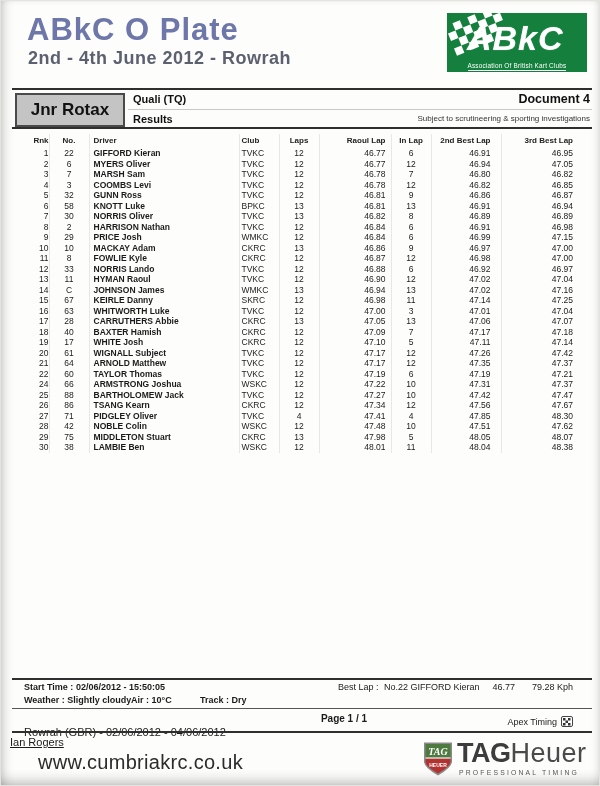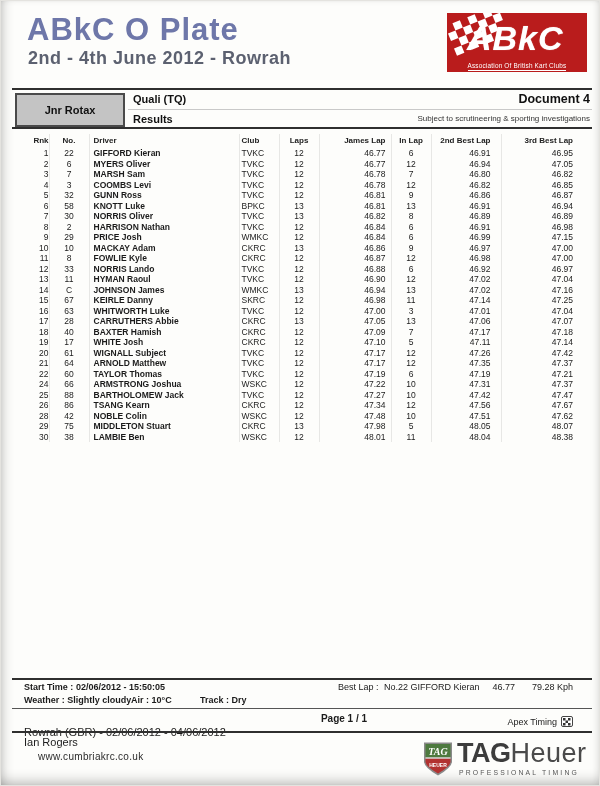--- a/index.html
+++ b/index.html
@@ -26,21 +26,21 @@
     font-size:31px; font-weight:bold; letter-spacing:1px;
     color:#6e77a9;
   }
   .subtitle {
     position:absolute; left:28px; top:48px;
     font-size:18px; font-weight:bold; letter-spacing:.5px;
     color:#5c6170;
   }
   .abkc-logo {
     position:absolute; left:447px; top:13px; width:140px; height:59px;
-    background:#b91c1c; overflow:hidden;
+    background:#15803d; overflow:hidden;
   }
   .abkc-logo svg { position:absolute; inset:0; }
   .abkc-word {
     position:absolute; left:20px; top:6px;
     font-size:34px; font-weight:bold; font-style:italic;
     color:#ffffff; letter-spacing:1px;
     text-shadow: 0 0 1px rgba(255,255,255,.6);
   }
   .abkc-caption {
     position:absolute; bottom:3px; left:0; width:100%;
@@ -48,21 +48,21 @@
   }
   .abkc-caption span { border-bottom:1px solid #fff; padding-bottom:1px; }
   
   .rule { position:absolute; left:12px; width:580px; background:#2f2f2f; }
   .strip-top { top:88px; height:2px; }
   .strip-bottom { top:127px; height:2px; }
   .class-box {
     position:absolute; left:15px; top:93px; width:110px; height:34px;
     background:#c4c4c4; border:2px solid #4a4a4a;
     display:flex; align-items:center; justify-content:center;
-    font-size:11px; font-weight:bold; color:#111;
+    font-size:17px; font-weight:bold; color:#111;
   }
   .session-name { position:absolute; left:133px; top:93px; font-size:11px; font-weight:bold; color:#111; }
   .session-divider { position:absolute; left:128px; top:109px; width:464px; height:1px; background:#c9c9c9; }
   .results-label { position:absolute; left:133px; top:113px; font-size:11px; font-weight:bold; color:#111; }
   .document-no { position:absolute; right:10px; top:92px; font-size:12.5px; font-weight:bold; color:#111; }
   .disclaimer { position:absolute; right:10px; top:114px; font-size:8px; color:#333; }
   
   table.results {
     position:absolute; left:13px; top:134px; width:576px;
     border-collapse:collapse; table-layout:fixed;
@@ -91,21 +91,21 @@
   .foot-top { top:678px; height:2px; }
   .foot-mid { top:708px; height:1px; background:#555; }
   .foot-bottom { top:731px; height:2px; }
   .ft { position:absolute; white-space:nowrap; color:#1b1b1b; }
   .fbold { font-weight:bold; }
   .f9 { font-size:9px; }
   .f85 { font-size:11px;margin-top:15px; }
   .page-ind { left:0; width:600px; text-align:center; top:713px; font-size:10px; font-weight:bold;margin-left:44px; }
   .apex { right:27px; top:716px; font-size:9px; display:flex; align-items:center; gap:4px; }
   
-  .website { position:absolute; left:38px; top:751px; font-size:10px; color:#2c2c2c; letter-spacing:.3px; }
+  .website { position:absolute; left:38px; top:751px; font-size:20px; color:#2c2c2c; letter-spacing:.3px; }
   .tag-shield { position:absolute; left:423px; top:741px; }
   .tag-word { position:absolute; left:457px; top:738px; font-size:27px; color:#3c3c3c; white-space:nowrap; }
   .tag-word .bold { font-weight:bold; letter-spacing:-.5px; }
   .tag-word .light { font-weight:normal; color:#4a4a4a; letter-spacing:.5px; }
   .tag-tagline { position:absolute; left:459px; top:769px; font-size:6.8px; letter-spacing:2.2px; color:#555; }
 </style>
 </head>
 <body>
 
 <div class="paper">
@@ -146,21 +146,21 @@
   <div class="rule strip-bottom"></div>
 
   <table class="results">
     <thead>
       <tr>
           <th class="c0">Rnk</th>
           <th class="c1">No.</th>
           <th class="c2">Driver</th>
           <th class="c3">Club</th>
           <th class="c4">Laps</th>
-          <th class="c5">James Lap</th>
+          <th class="c5">Raoul Lap</th>
           <th class="c6">In Lap</th>
           <th class="c7">2nd Best Lap</th>
           <th class="c8">3rd Best Lap</th>
         </tr>
     </thead>
     <tbody>
         <tr>
           <td class="c0">1</td>
           <td class="c1">22</td>
           <td class="c2">GIFFORD Kieran</td>
@@ -429,20 +429,31 @@
           <td class="c1">86</td>
           <td class="c2">TSANG Kearn</td>
           <td class="c3">CKRC</td>
           <td class="c4">12</td>
           <td class="c5">47.34</td>
           <td class="c6">12</td>
           <td class="c7">47.56</td>
           <td class="c8">47.67</td>
         </tr>
         <tr>
+          <td class="c0">27</td>
+          <td class="c1">71</td>
+          <td class="c2">PIDGLEY Oliver</td>
+          <td class="c3">TVKC</td>
+          <td class="c4">4</td>
+          <td class="c5">47.41</td>
+          <td class="c6">4</td>
+          <td class="c7">47.85</td>
+          <td class="c8">48.30</td>
+        </tr>
+        <tr>
           <td class="c0">28</td>
           <td class="c1">42</td>
           <td class="c2">NOBLE Colin</td>
           <td class="c3">WSKC</td>
           <td class="c4">12</td>
           <td class="c5">47.48</td>
           <td class="c6">10</td>
           <td class="c7">47.51</td>
           <td class="c8">47.62</td>
         </tr>
@@ -491,21 +502,21 @@
     <span>10°C</span>
   </div>
   <div class="ft f9 fbold" style="left:200px; top:695px;">
     <span>Track :</span>
     <span>Dry</span>
   </div>
 
   <div class="rule foot-mid"></div>
 
   <div class="ft f85" style="left:24px; top:711px;">Rowrah (GBR) - 02/06/2012 - 04/06/2012</div>
-  <div class="ft f85" style="left:24px; top:721px;">Ian Rogers</div>
+  <div class="ft f85" style="left:10px; top:721px;text-decoration:underline;">Ian Rogers</div>
   <div class="ft page-ind">Page 1 / 1</div>
   <div class="ft apex">
     <span>Apex Timing</span>
     <svg width="12" height="11" viewBox="0 0 12 11">
       <rect x="0.5" y="0.5" width="11" height="10" fill="#ffffff" stroke="#444" stroke-width="1" rx="1.5"></rect>
       <g fill="#333">
         <rect x="2" y="2" width="2.5" height="2.5"></rect>
           <rect x="7" y="2" width="2.5" height="2.5"></rect>
         <rect x="4.5" y="4.5" width="2.5" height="2.5"></rect>
         <rect x="2" y="7" width="2.5" height="2.5"></rect>

